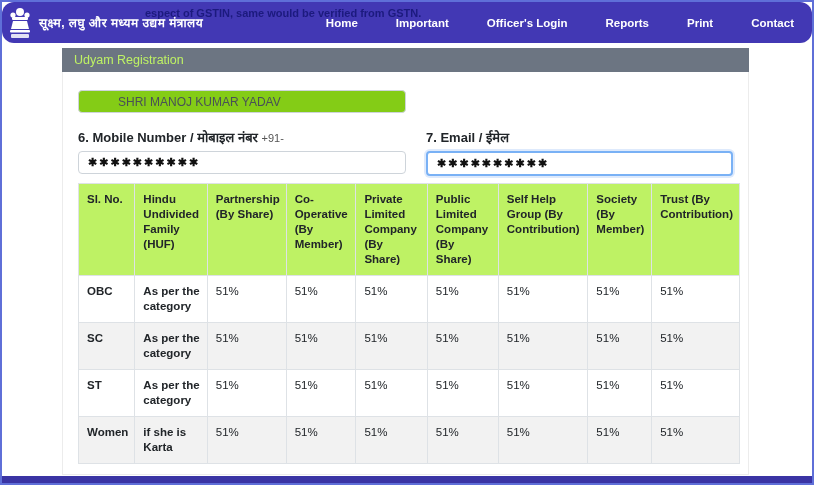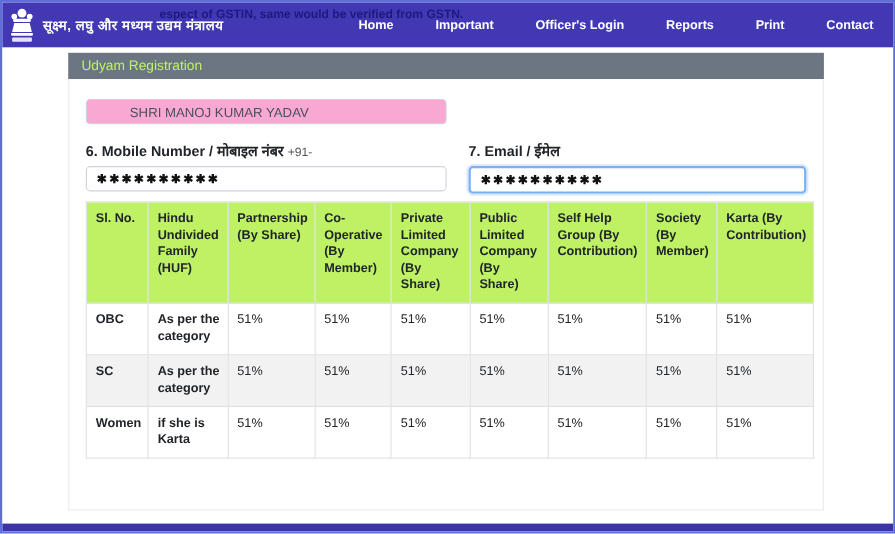--- a/index.html
+++ b/index.html
@@ -14,20 +14,21 @@
 
   
   .topbar {
     position:relative;
     height:41px;
     background:#4238b4;
     color:#fff;
     display:flex;
     align-items:center;
     padding:0 10px 0 6px;
+    border-radius:12px;
   }
   .marquee-text {
     position:absolute;
     left:143px; top:5px;
     color:#1c1a7e;
     font-size:11px;
     font-weight:bold;
     white-space:nowrap;
     z-index:1;
   }
@@ -72,21 +73,21 @@
     height:23px;
     margin-top:5px;
     border:1px solid #ced4da;
     border-radius:4px;
     padding:0 9px;
     font-family:"Liberation Sans", sans-serif;
     font-size:12px;
     color:#495057;
     background:#fff;
   }
-  .text-input.disabled { background:#f9a8d4;padding-left:39px; }
+  .text-input.disabled { background:#84cc16;padding-left:39px; }
   .text-input.stars { font-weight:bold; letter-spacing:2px; font-size:11px; color:#111; }
   .text-input.focused {
     border:2px solid #79b1f5;
     box-shadow:0 0 0 2px rgba(70,140,240,.18);
     width:307px;
     height:25px;
   }
 
   .fields-row { display:flex; margin-top:15px; }
   .col-mobile { width:353px; }
@@ -195,21 +196,21 @@
       <thead>
           <tr>
             <th>Sl. No.</th>
             <th>Hindu Undivided Family (HUF)</th>
             <th>Partnership (By Share)</th>
             <th>Co-Operative (By Member)</th>
             <th>Private Limited Company (By Share)</th>
             <th>Public Limited Company (By Share)</th>
             <th>Self Help Group (By Contribution)</th>
             <th>Society (By Member)</th>
-            <th>Karta (By Contribution)</th>
+            <th>Trust (By Contribution)</th>
           </tr>
         </thead>
       <tbody>
           <tr>
             <td class="bold">OBC</td>
             <td class="bold">As per the category</td>
             <td>51%</td>
             <td>51%</td>
             <td>51%</td>
             <td>51%</td>
@@ -222,20 +223,31 @@
             <td class="bold">As per the category</td>
             <td>51%</td>
             <td>51%</td>
             <td>51%</td>
             <td>51%</td>
             <td>51%</td>
             <td>51%</td>
             <td>51%</td>
           </tr>
           <tr>
+            <td class="bold">ST</td>
+            <td class="bold">As per the category</td>
+            <td>51%</td>
+            <td>51%</td>
+            <td>51%</td>
+            <td>51%</td>
+            <td>51%</td>
+            <td>51%</td>
+            <td>51%</td>
+          </tr>
+          <tr>
             <td class="bold">Women</td>
             <td class="bold">if she is Karta</td>
             <td>51%</td>
             <td>51%</td>
             <td>51%</td>
             <td>51%</td>
             <td>51%</td>
             <td>51%</td>
             <td>51%</td>
           </tr>

